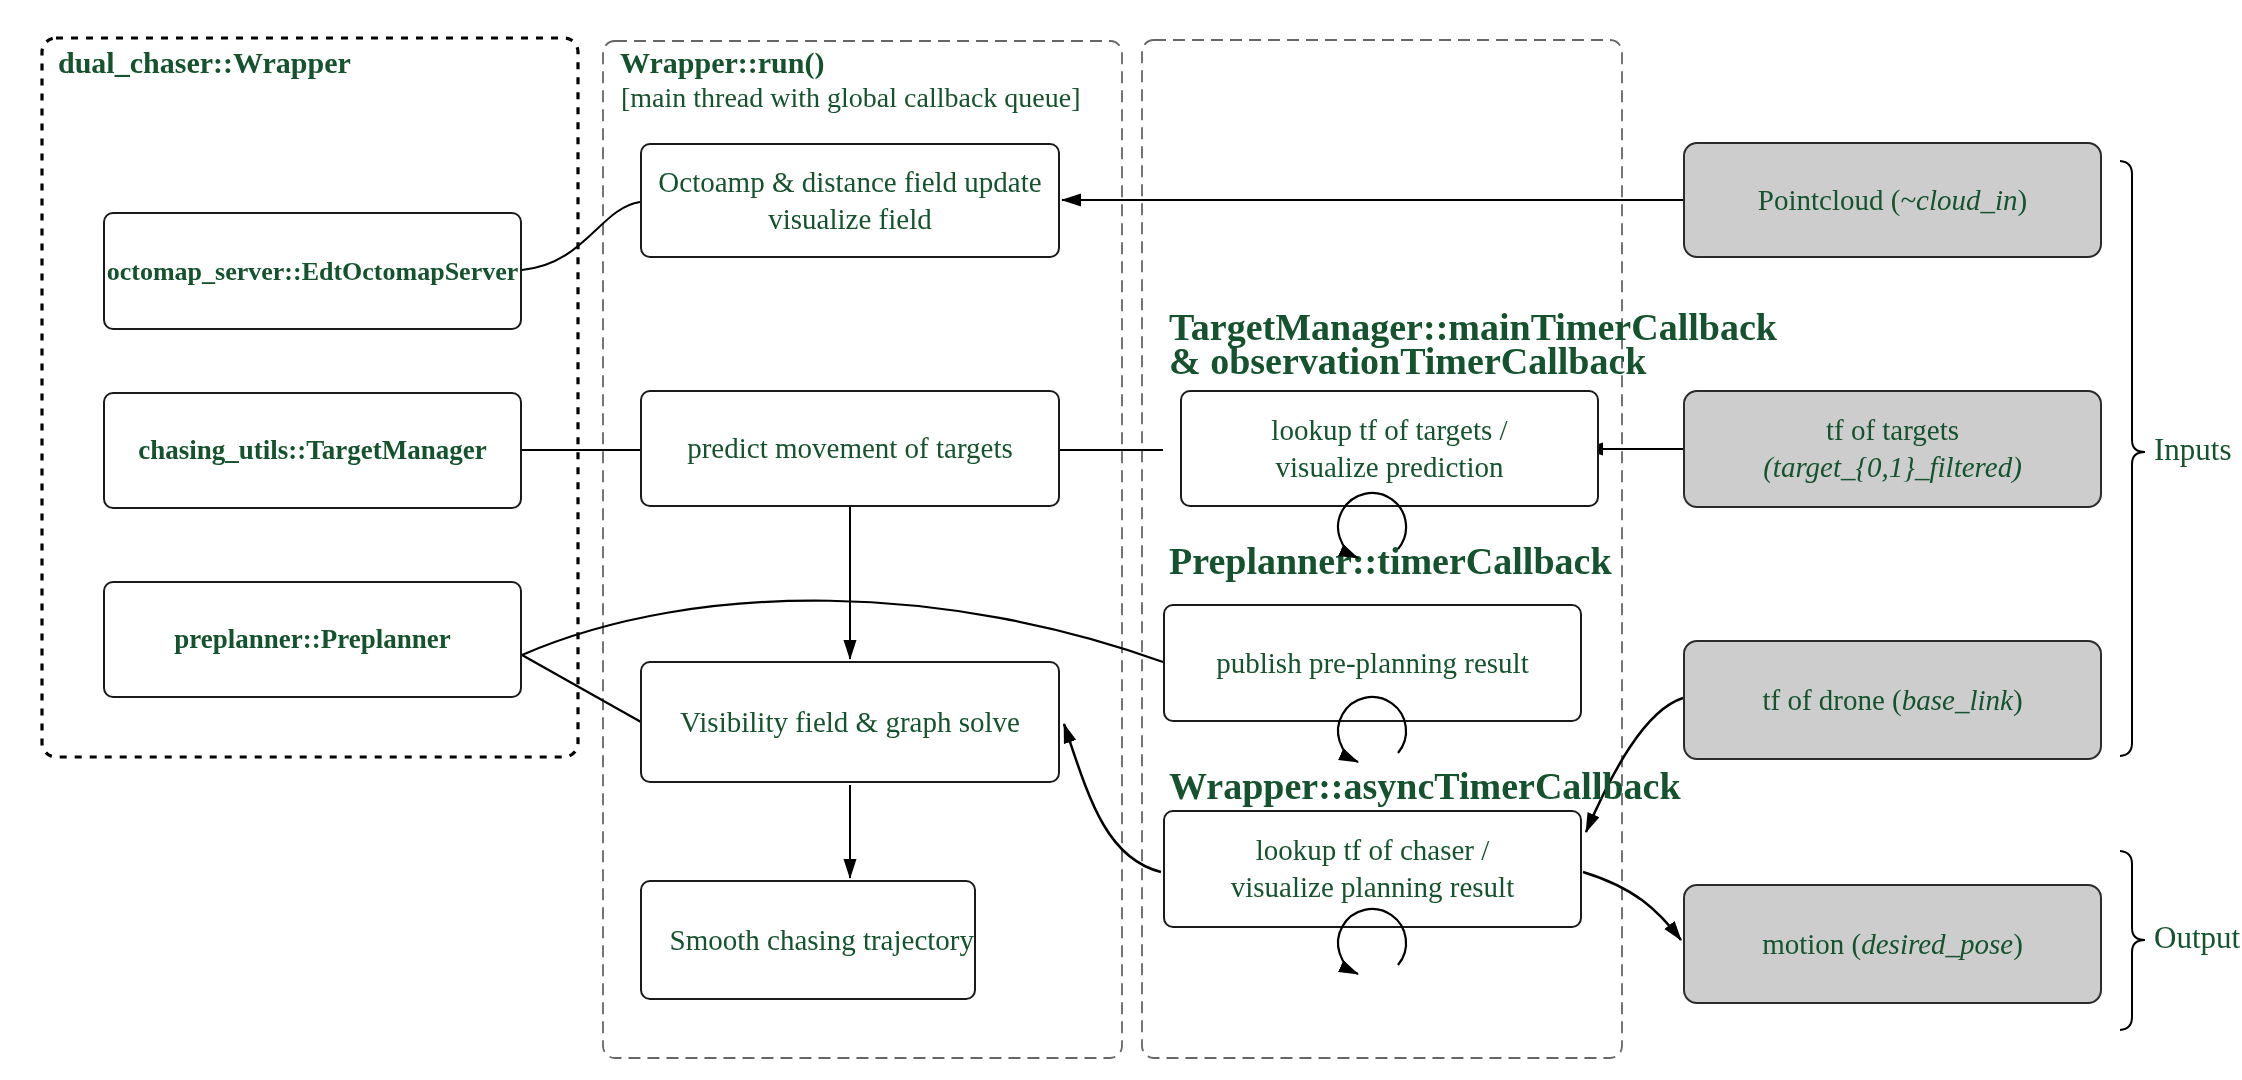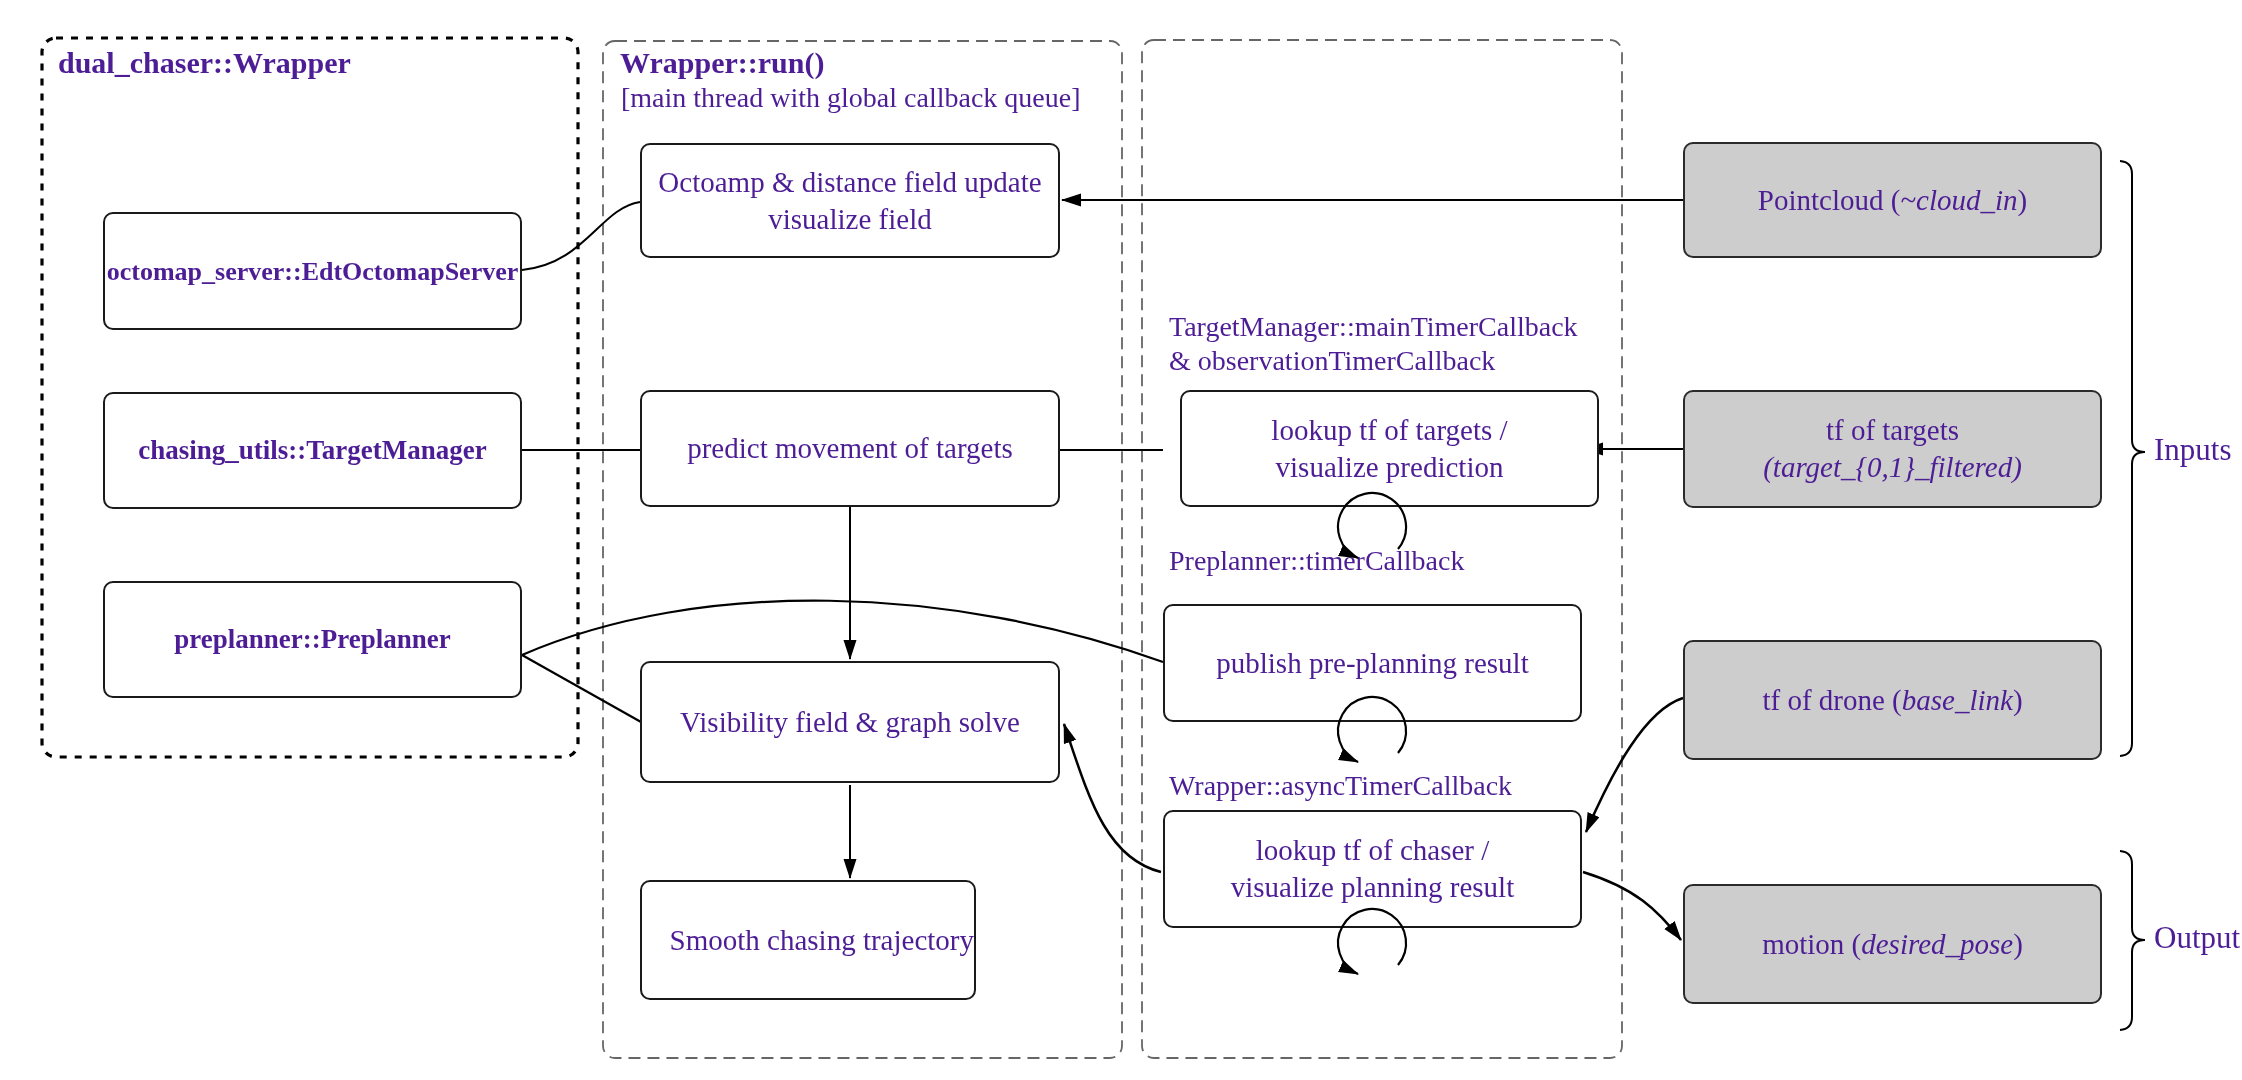--- a/index.html
+++ b/index.html
@@ -2,42 +2,42 @@
 <html><head>
 <meta charset="utf-8">
 <style>
   html,body{margin:0;padding:0;background:#ffffff;}
   .canvas{
     position:relative;
     width:2242px;height:1080px;
     overflow:hidden;
     background:#ffffff;
     font-family:"Liberation Serif","DejaVu Serif",serif;
-    color:#4c1d95;
+    color:#14532d;
   }
   .layer{position:absolute;left:0;top:0;pointer-events:none;}
   .node{
     position:absolute;
     box-sizing:border-box;
     border:2px solid #1a1a1a;
     border-radius:10px;
     background:#ffffff;
     display:flex;
     flex-direction:column;
     align-items:center;
     justify-content:center;
     text-align:center;
     font-size:29px;
     line-height:37px;
   }
-  .node.gray{background:#cdcdcd;border-color:#2b2b2b;}
+  .node.gray{background:#cdcdcd;border-color:#2b2b2b;border-radius:14px;}
   .node.boldname{font-weight:bold;font-size:27px;}
   .ctitle{position:absolute;font-weight:bold;font-size:30px;white-space:nowrap;}
   .csub{position:absolute;font-size:28px;white-space:nowrap;}
-  .cblabel{position:absolute;font-weight:normal;font-size:28px;line-height:34px;white-space:nowrap;}
+  .cblabel{position:absolute;font-weight:bold;font-size:38px;line-height:34px;white-space:nowrap;}
   .sidelabel{position:absolute;font-size:31px;white-space:nowrap;}
   i{font-style:italic;}
 </style>
 </head>
 <body>
 
 <div class="canvas">
 
   <svg class="layer" width="2242" height="1080" viewBox="0 0 2242 1080">
     <defs>

